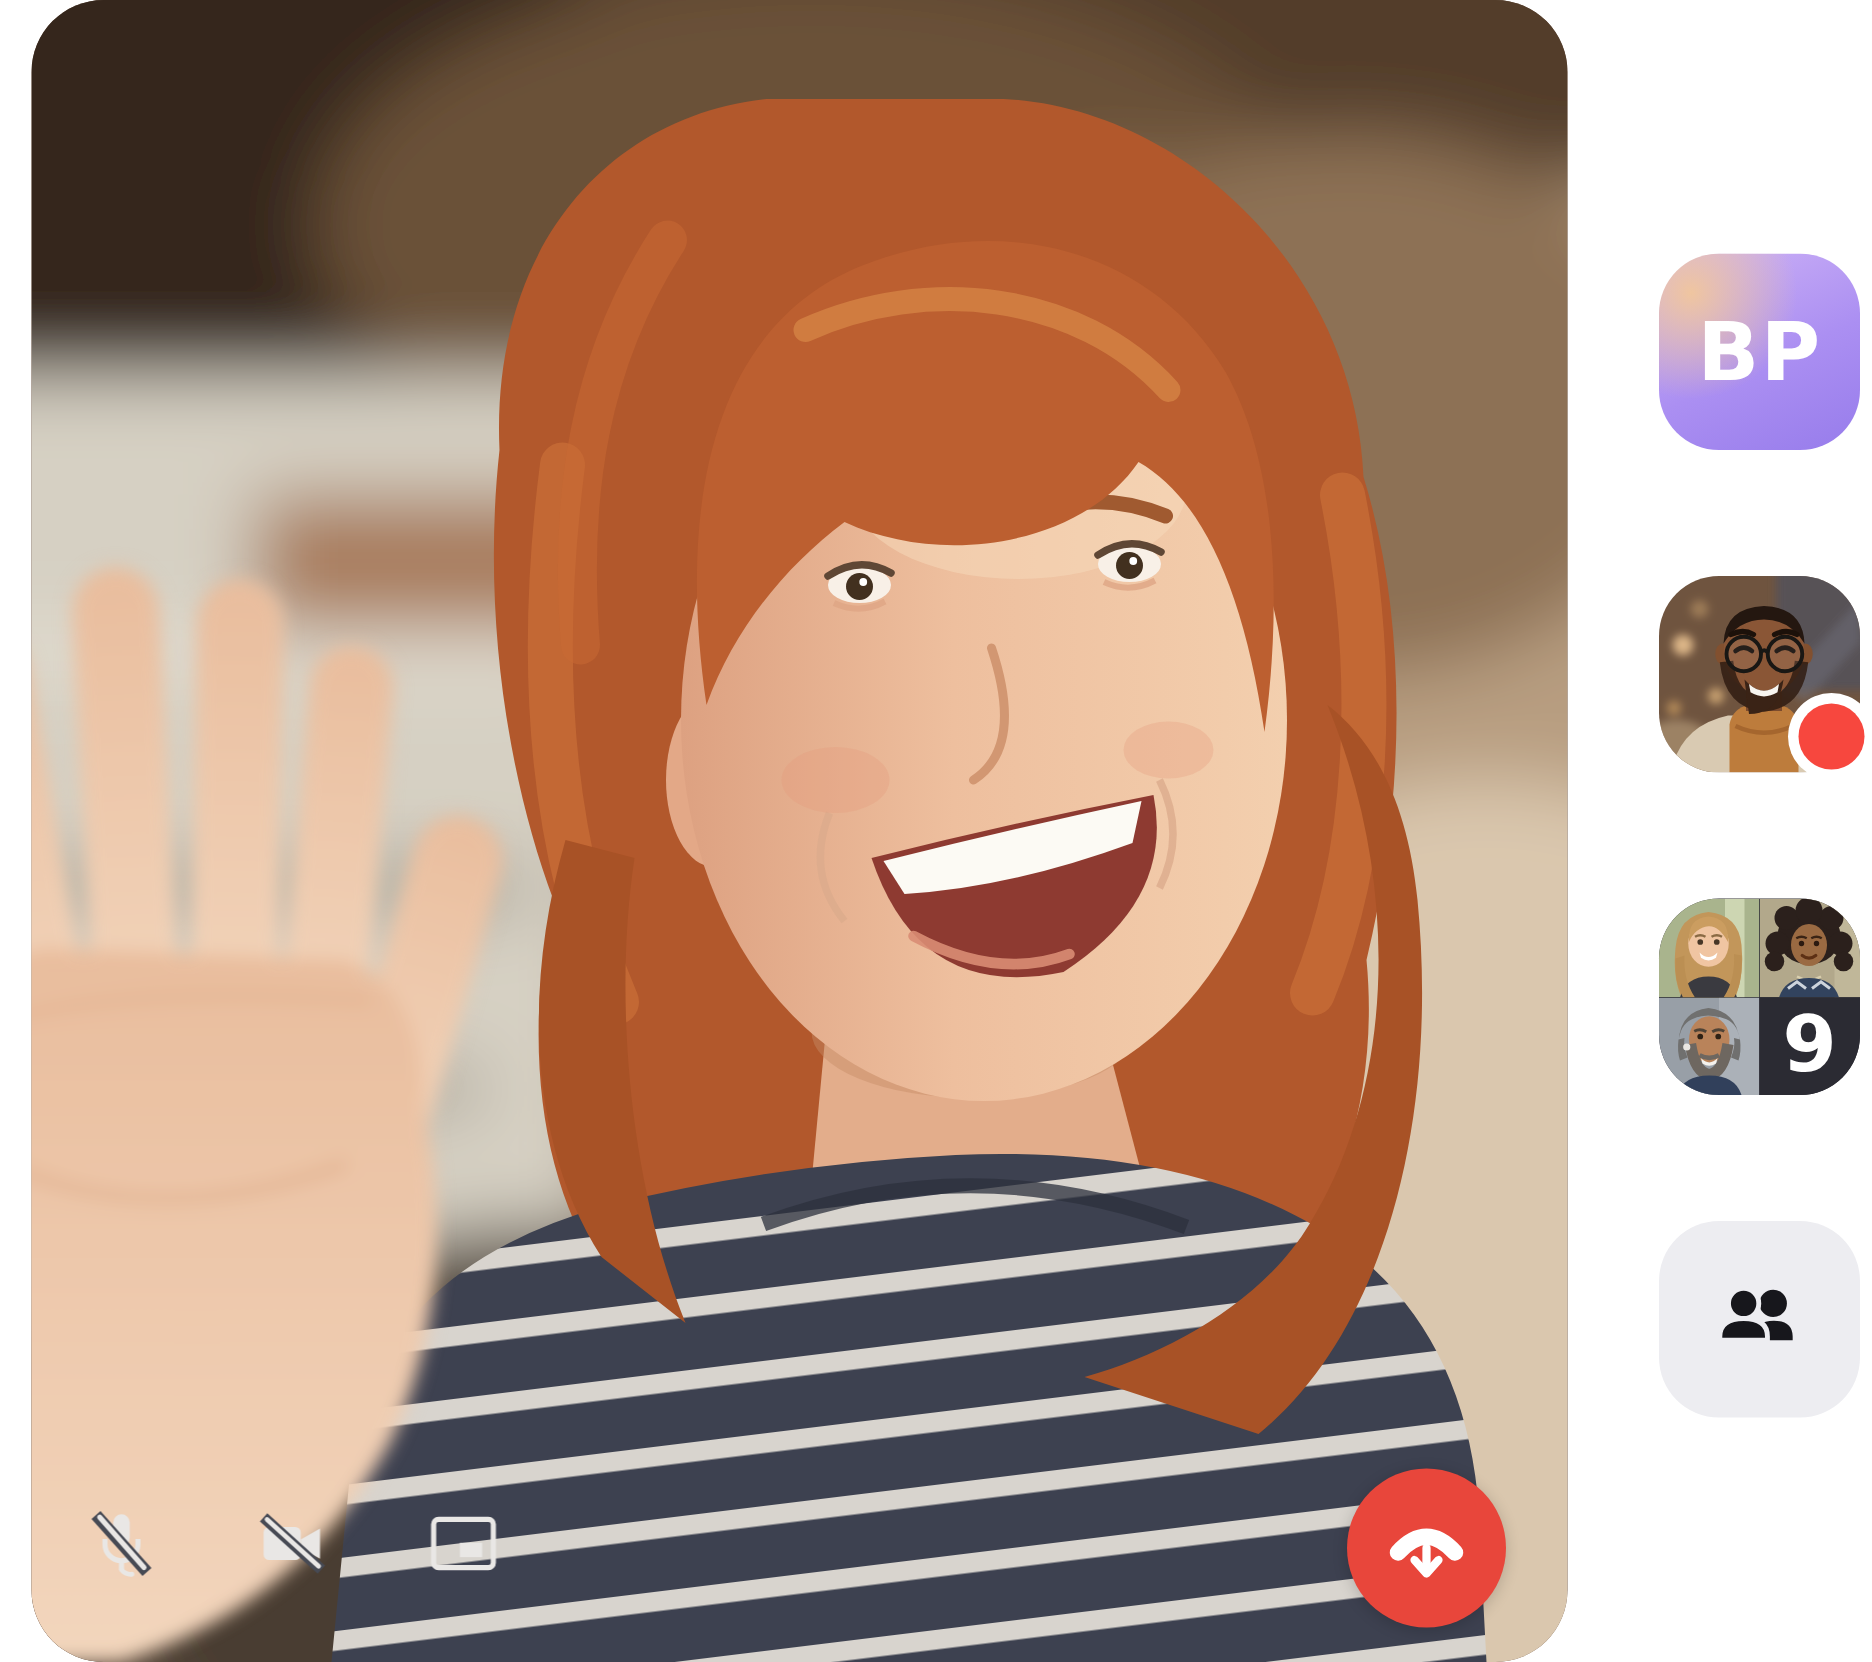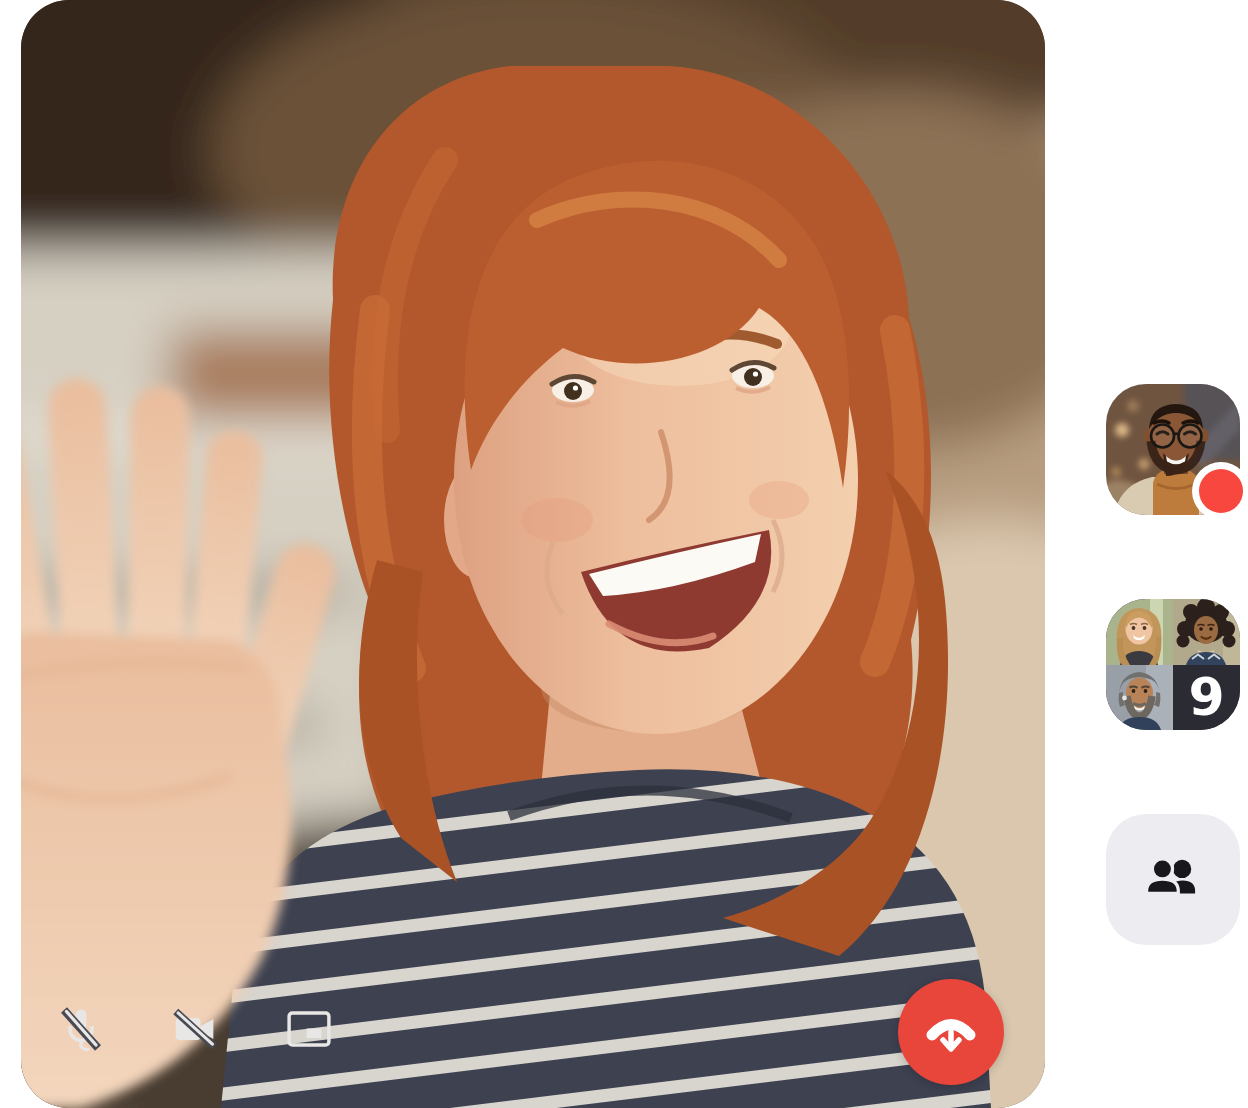--- a/index.html
+++ b/index.html
@@ -186,20 +186,23 @@
       <svg width="56" height="56" viewBox="0 0 56 56">
         <path d="M9 31 Q28 10 47 31" fill="none" stroke="#ffffff" stroke-width="11" stroke-linecap="round"></path>
         <line x1="28" y1="28" x2="28" y2="43" stroke="#ffffff" stroke-width="5.5" stroke-linecap="round"></line>
         <polyline points="20,36 28,45 36,36" fill="none" stroke="#ffffff" stroke-width="5.5" stroke-linecap="round" stroke-linejoin="round"></polyline>
       </svg>
     </button>
   </section>
 
   <aside class="sidebar">
 
+    <div class="tile tile-bp">
+      <span>BP</span>
+    </div>
 
     <div class="tile tile-contact">
       <div class="photo">
         <svg width="134" height="131" viewBox="0 0 134 131">
           <defs>
               <filter id="mb" x="-30%" y="-30%" width="160%" height="160%">
                 <feGaussianBlur stdDeviation="3"></feGaussianBlur>
               </filter>
             </defs>
           <rect width="134" height="131" fill="#6f543f"></rect>

